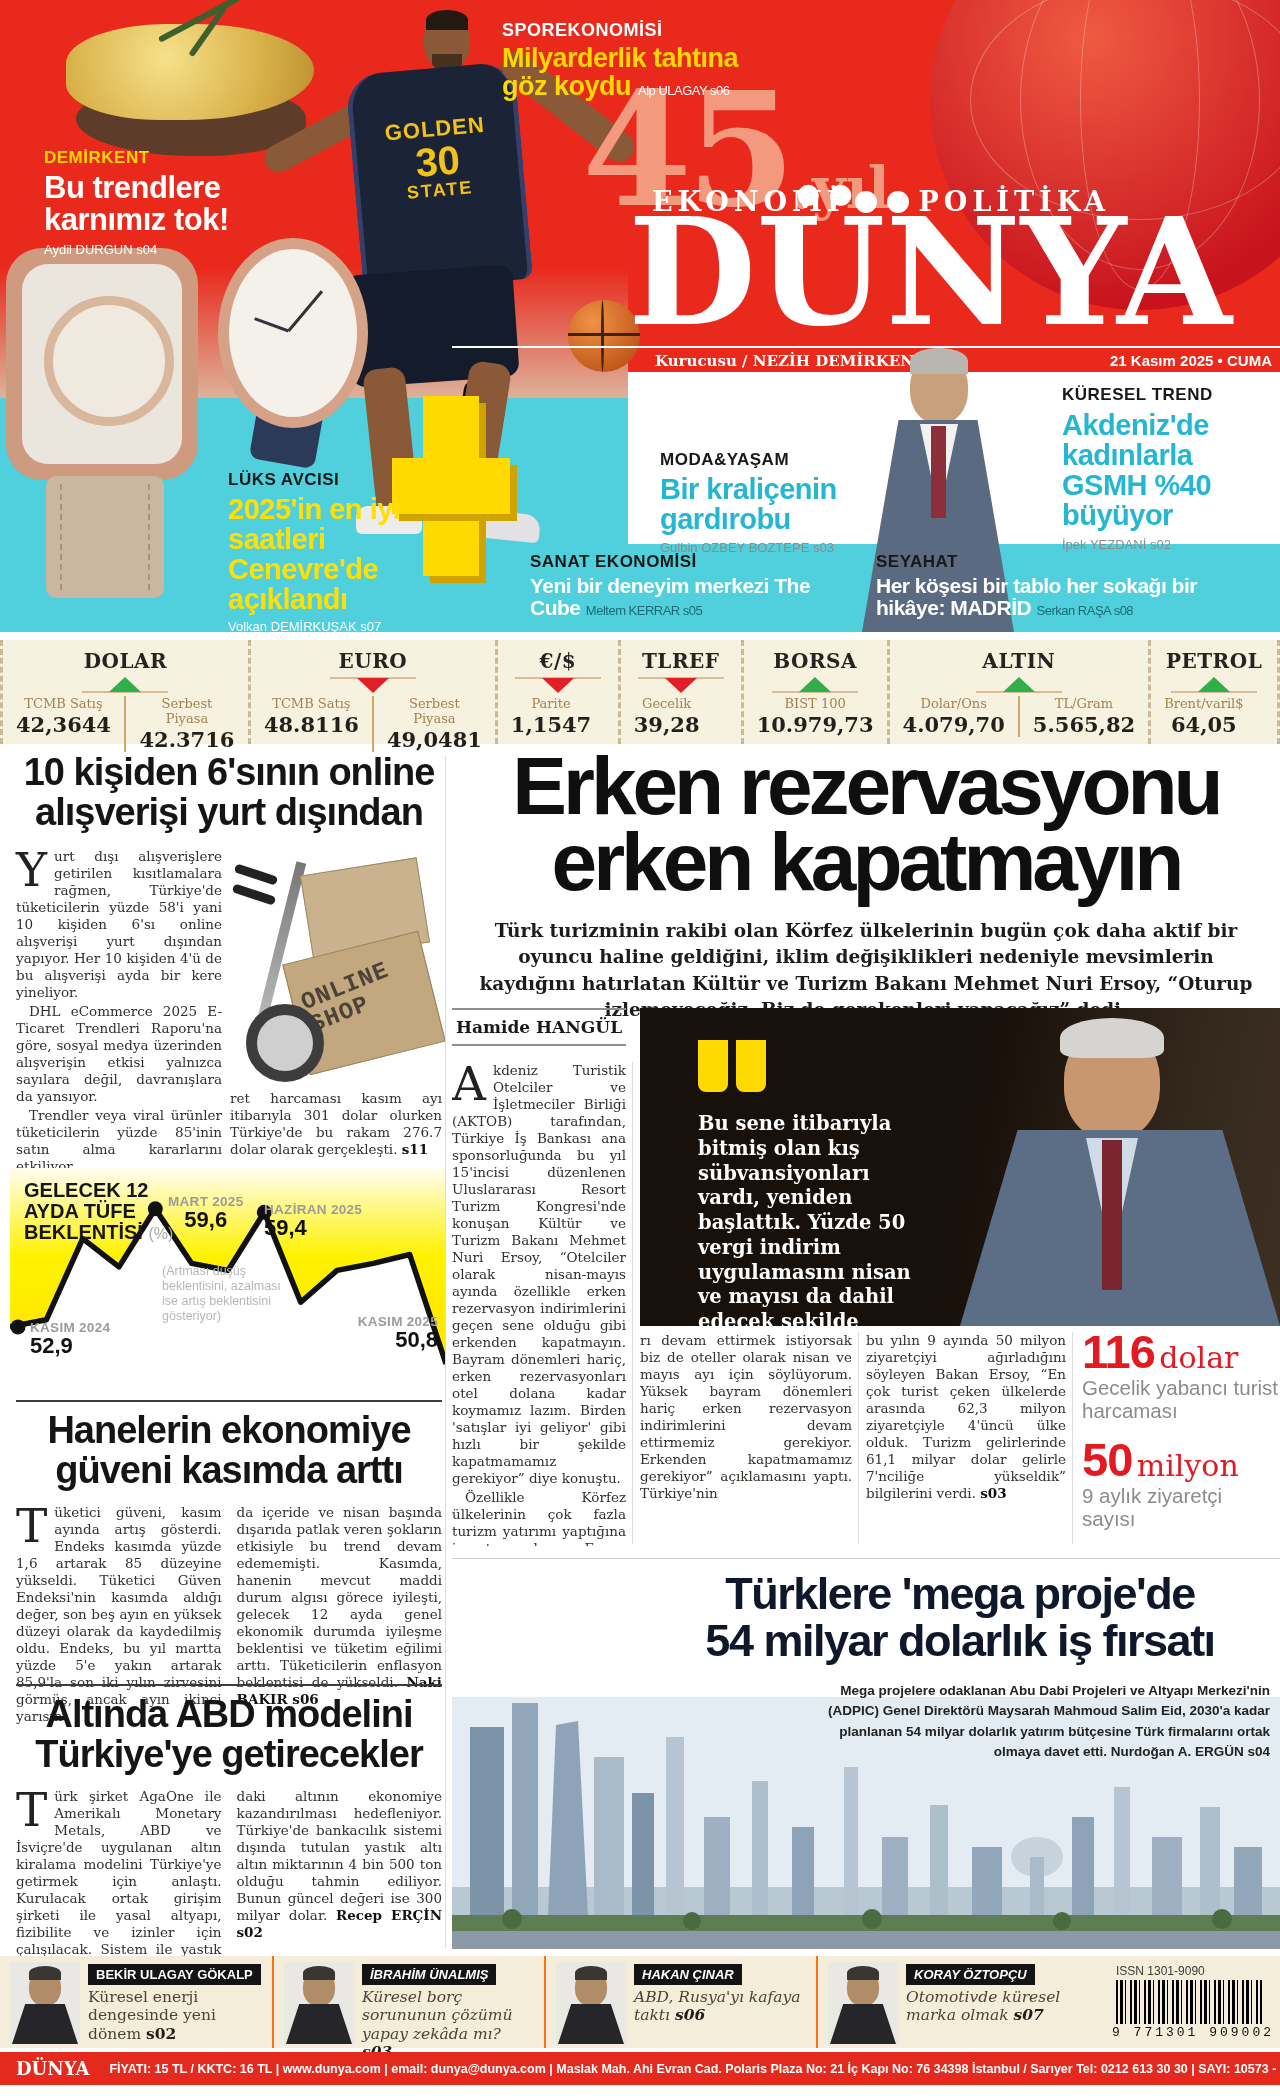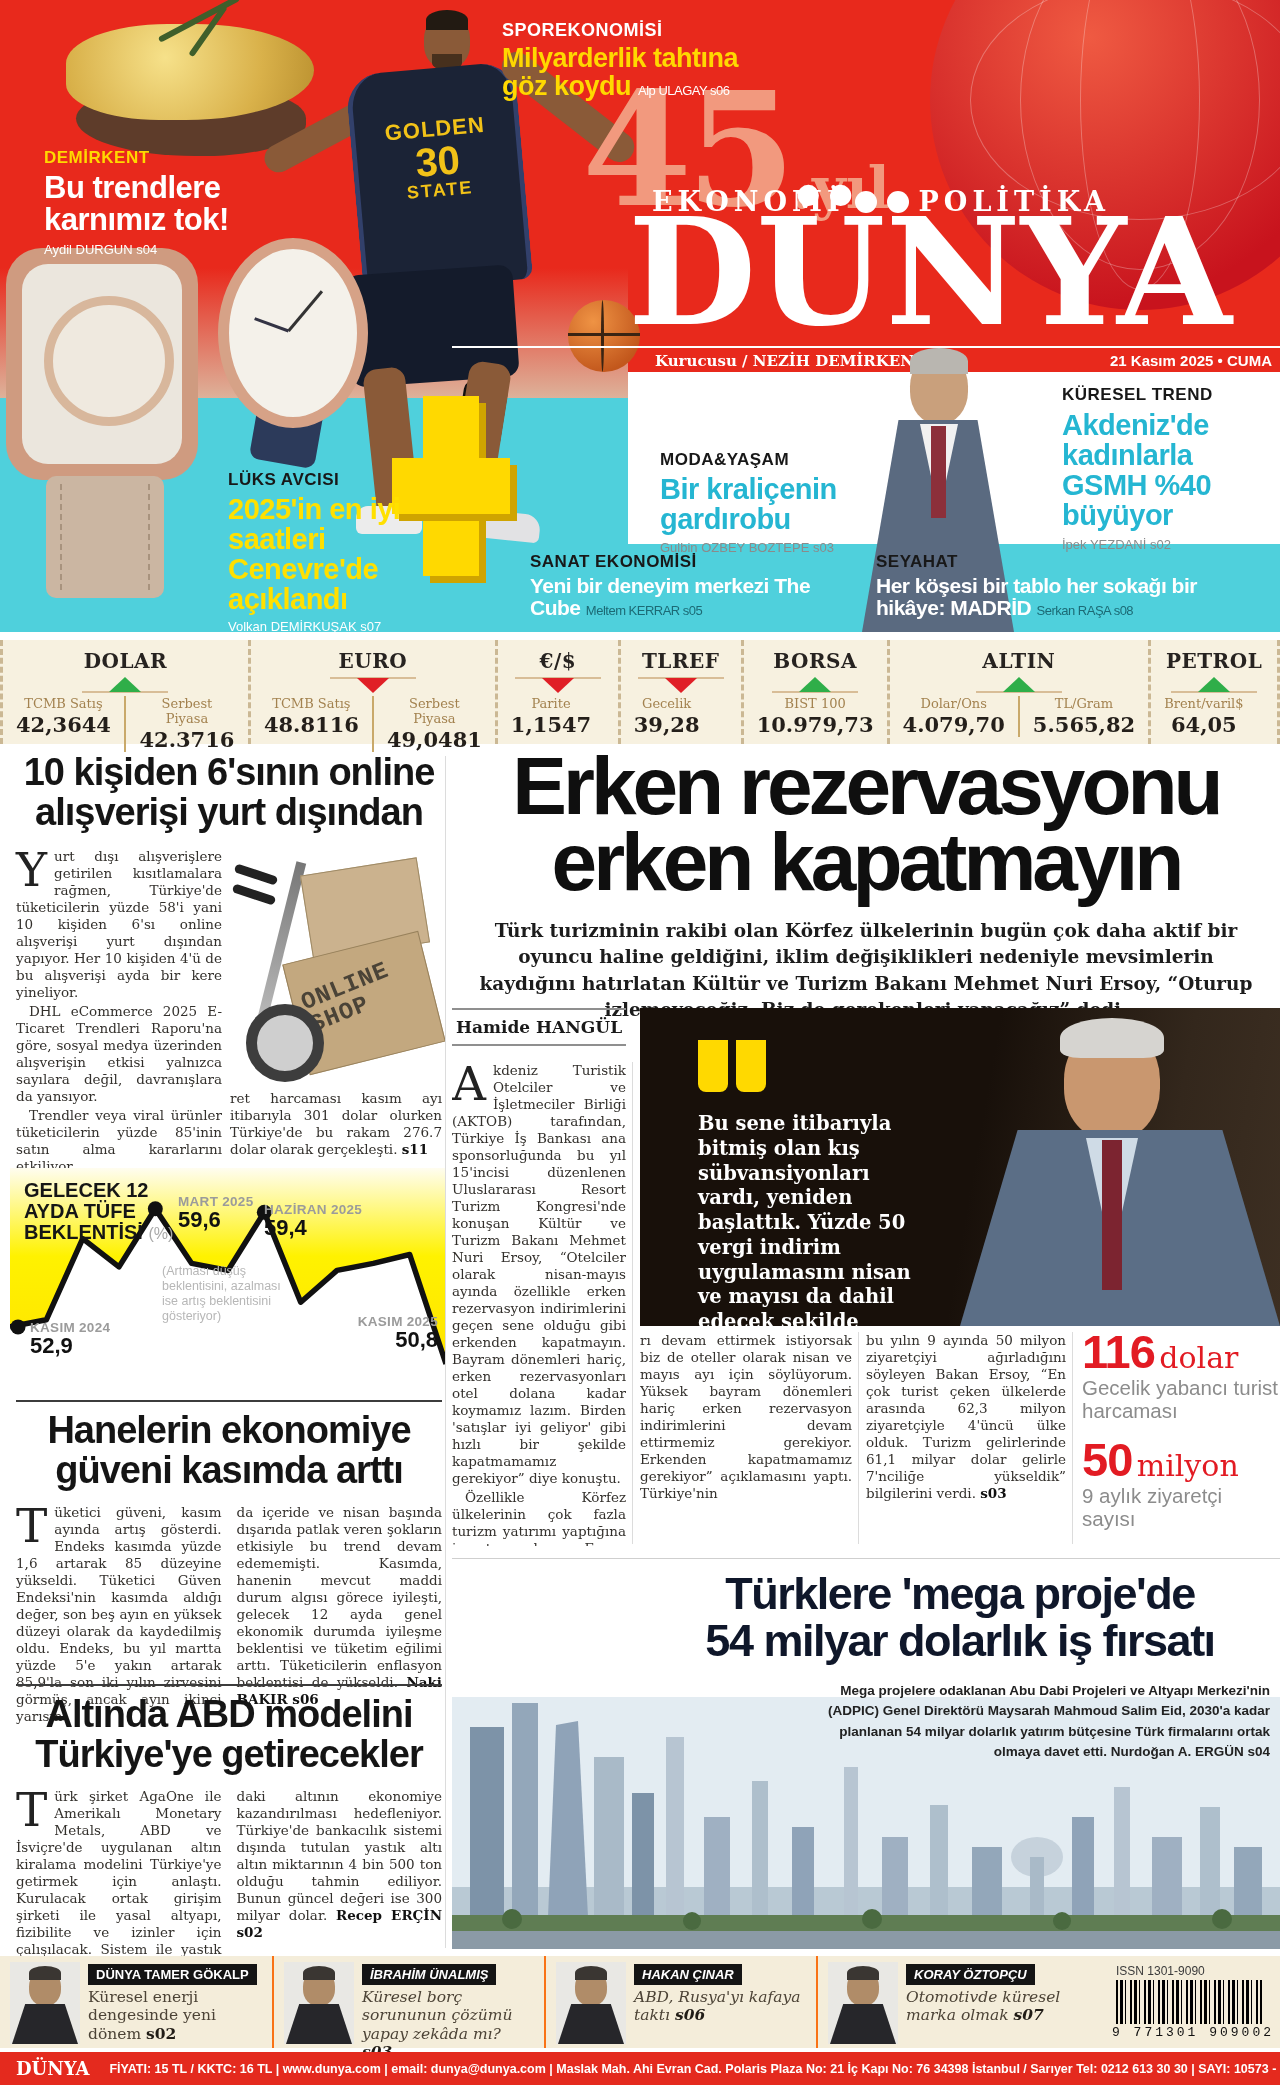--- a/index.html
+++ b/index.html
@@ -161,21 +161,21 @@
 
   
   .chart{left:10px;top:1168px;width:436px;height:228px;}
   .chart svg{position:absolute;left:0;top:0;}
   .chart .title{position:absolute;left:14px;top:12px;width:170px;font-weight:bold;font-size:20px;line-height:1.05;color:#161616;}
   .chart .title .suf{color:#a9a9a9;font-weight:normal;font-size:16px;}
   .chart .note{position:absolute;left:152px;top:96px;width:128px;font-size:12.5px;line-height:1.2;color:#b7b7b7;}
   .cl{position:absolute;}
   .cl .lab{font-weight:bold;font-size:13.5px;color:#9b9b9b;letter-spacing:.3px;}
   .cl .val{font-weight:bold;font-size:22px;color:#111;line-height:1;}
-  .cl0{left:20px;top:152px;} .cl1{left:168px;top:26px;} .cl2{left:254px;top:34px;} .cl3{right:8px;top:146px;text-align:right;}
+  .cl0{left:20px;top:152px;} .cl1{left:158px;top:26px;text-align:center;} .cl2{left:254px;top:34px;} .cl3{right:8px;top:146px;text-align:right;}
 
   .hr-dark{position:absolute;background:#3c3c3c;height:2px;}
   
   .a2{left:16px;top:1410px;width:426px;}
   .a2 h2,.a3 h2{margin:0;font-size:38px;line-height:1.06;text-align:center;}
   .twocol{display:flex;gap:15px;margin-top:13px;}
   .twocol .col{width:206px;}
   
   .a3{left:16px;top:1694px;width:426px;}
 
@@ -610,21 +610,21 @@
       <span>Mega projelere odaklanan Abu Dabi Projeleri ve Altyapı Merkezi'nin (ADPIC) Genel Direktörü Maysarah Mahmoud Salim Eid, 2030'a kadar planlanan 54 milyar dolarlık yatırım bütçesine Türk firmalarını ortak olmaya davet etti. </span><b>Nurdoğan A. ERGÜN s04</b>
     </div>
   </div>
 
   <div class="authors">
     <div class="acard">
       <div class="aphoto">
           <div class="hd"></div>
           <div class="bd"></div>
         </div>
-      <div class="aname">DÜNYA TAMER GÖKALP</div>
+      <div class="aname">BEKİR ULAGAY GÖKALP</div>
       <div class="atitle"><span>Küresel enerji dengesinde yeni dönem </span><b>s02</b></div>
     </div>
     <div class="acard">
       <div class="aphoto">
           <div class="hd"></div>
           <div class="bd"></div>
         </div>
       <div class="aname">İBRAHİM ÜNALMIŞ</div>
       <div class="atitle"><span>Küresel borç sorununun çözümü yapay zekâda mı? </span><b>s03</b></div>
     </div>

